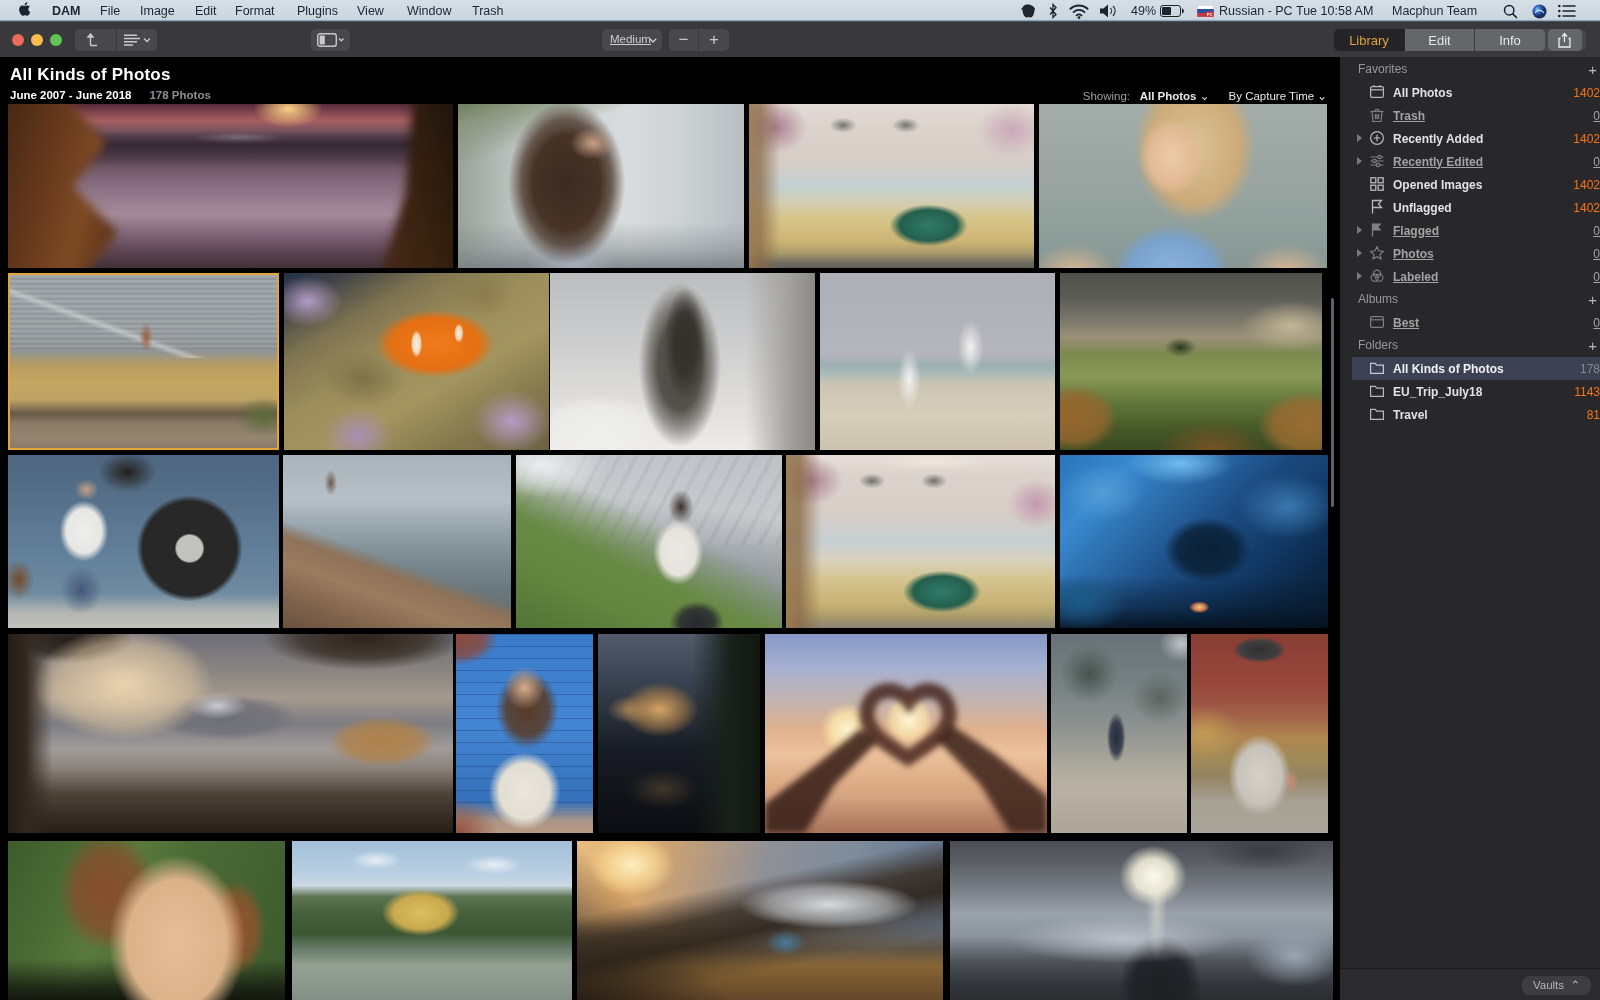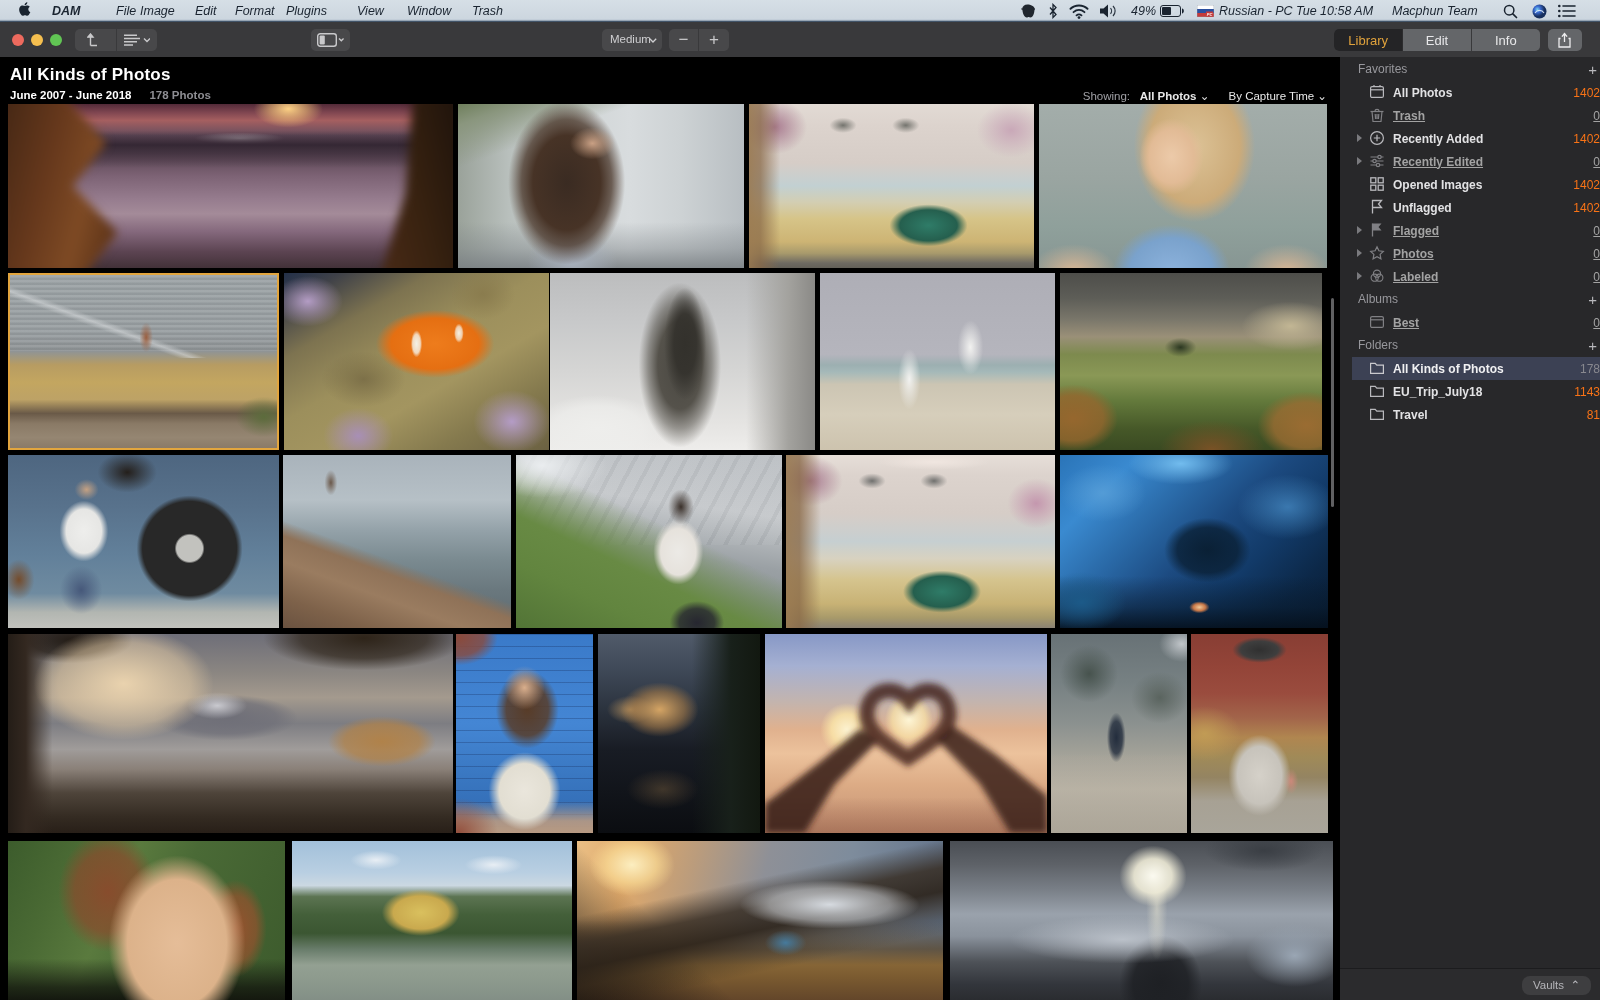--- a/index.html
+++ b/index.html
@@ -1,19 +1,19 @@
 <!DOCTYPE html>
 <html><head>
 <meta charset="utf-8">
 <style>
   * { margin:0; padding:0; box-sizing:border-box; }
   html,body { width:1600px; height:1000px; overflow:hidden; background:#000; font-family:"Liberation Sans", sans-serif; }
   #menubar { position:absolute; left:0; top:0; width:1600px; height:22px;
     background:linear-gradient(180deg,#d6dfe6 0%,#ccd6df 85%,#b9c5d1 92%,#46586c 96%,#3c4e62 100%);
-    color:#1a2430; font-size:12.5px;font-style:italic; }
+    color:#1a2430; font-size:12.5px; }
   .mi { position:absolute; top:3px; height:16px; line-height:16px; }
   #toolbar { position:absolute; left:0; top:22px; width:1600px; height:35px; background:#39393b; }
   .tl { position:absolute; top:12px; width:12px; height:12px; border-radius:50%; }
   .tbtn { position:absolute; top:7px; height:22px; background:#48484a; border-radius:5px; }
   .seg { position:absolute; top:7px; height:22px; background:#48484a; border-radius:5px; display:flex; }
   .seg > div { display:flex; align-items:center; justify-content:center; }
   .segdiv { width:1px; background:#39393b; height:22px; }
   #content { position:absolute; left:0; top:57px; width:1340px; height:943px; background:#000; }
   #title { position:absolute; left:10px; top:8px; color:#fff; font-size:17px; font-weight:bold; letter-spacing:0.2px; }
   #subtitle { position:absolute; left:10px; top:32px; font-size:11.5px; font-weight:bold; color:#fff; }
@@ -42,25 +42,25 @@
 </head>
 <body>
 
 <div id="menubar">
   <div class="mi" style="left:19px;top:2px;">
     <svg width="14" height="17" viewBox="0 0 14 17">
         <path fill="#1a2430" d="M11.6 9.1c0-2.1 1.7-3.1 1.8-3.2-1-1.4-2.5-1.6-3-1.6-1.3-.1-2.5.8-3.2.8-.7 0-1.7-.8-2.8-.7-1.4 0-2.8.8-3.5 2.1-1.5 2.6-.4 6.5 1.1 8.6.7 1 1.6 2.2 2.7 2.1 1.1 0 1.5-.7 2.8-.7 1.3 0 1.7.7 2.8.7 1.2 0 1.9-1 2.6-2.1.8-1.2 1.2-2.4 1.2-2.5-.1 0-2.4-.9-2.5-3.5zM9.5 2.9c.6-.7 1-1.7.9-2.7-.9 0-1.9.6-2.5 1.3-.6.6-1 1.6-.9 2.6 1 .1 2-.5 2.5-1.2z" transform="scale(0.8)"></path>
       </svg>
   </div>
   <div class="mi" style="left:52px;font-weight:bold;">DAM</div>
-  <div class="mi" style="left:116px;">File</div>
+  <div class="mi" style="left:100px;">File</div>
   <div class="mi" style="left:140px;">Image</div>
   <div class="mi" style="left:195px;">Edit</div>
   <div class="mi" style="left:235px;">Format</div>
-  <div class="mi" style="left:286px;">Plugins</div>
+  <div class="mi" style="left:297px;">Plugins</div>
   <div class="mi" style="left:357px;">View</div>
   <div class="mi" style="left:407px;">Window</div>
   <div class="mi" style="left:472px;">Trash</div>
 
   <div class="mi" style="left:1020px;top:3px;">
     <svg width="15" height="16" viewBox="0 0 16 16">
         <path fill="#20262e" d="M8 1C4.7 1 2.6 3.3 2.4 5.2l-.9.2c-.5.1-.6.5-.2.7l1.2.6c.3 2.1.8 4.3 1.5 5.6.8 1.5 1.9 2.7 3.2 2.7.9 0 1.3-.5 2-.5s1.2.5 2 .5c1.3 0 2.3-1.2 3-2.7.7-1.4 1.1-3.6 1.3-5.7l1.1-.5c.4-.2.3-.6-.2-.7l-.8-.2C15.4 3.2 11.3 1 8 1z"></path>
       </svg>
   </div>
   <div class="mi" style="left:1048px;top:3px;">
@@ -160,32 +160,32 @@
         </svg>
       </div>
   </div>
   <div class="tbtn" style="left:311px;width:39px;">
     <svg style="margin:4px 0 0 6px;" width="27" height="14" viewBox="0 0 27 14">
         <rect x="0.7" y="0.7" width="18.6" height="12.6" rx="2.5" fill="none" stroke="#c9c9cb" stroke-width="1.4"></rect>
         <rect x="2.6" y="2.6" width="5.2" height="8.8" rx="1" fill="#c9c9cb"></rect>
         <path fill="none" stroke="#c9c9cb" stroke-width="1.4" d="M22 5.5 l2.3 2.3 l2.3 -2.3"></path>
       </svg>
   </div>
-  <div class="tbtn" style="left:602px;width:60px;color:#cfcfd1;font-size:12.5px;">
+  <div class="tbtn" style="left:602px;width:60px;color:#cfcfd1;font-size:12.5px;text-decoration:underline;">
     <div style="margin:4px 0 0 8px;font-size:11.5px;">Medium</div>
     <svg style="position:absolute;right:5px;top:9px;" width="8" height="5" viewBox="0 0 8 5">
         <path fill="none" stroke="#cfcfd1" stroke-width="1.3" d="M0.8 0.8 L4 4 L7.2 0.8"></path>
       </svg>
   </div>
   <div class="seg" style="left:669px;width:60px;">
     <div style="width:29px;color:#c9c9cb;font-size:17px;font-weight:300;">−</div>
     <div class="segdiv"></div>
     <div style="width:30px;color:#c9c9cb;font-size:17px;font-weight:300;">+</div>
   </div>
-  <div class="seg" style="left:1334px;width:206px;font-size:13px;text-align:right;">
+  <div class="seg" style="left:1334px;width:252px;font-size:13px;text-align:right;">
     <div style="width:70px;background:#242426;border-radius:5px 0 0 5px;color:#e0a23c;">Library</div>
     <div class="segdiv" style="background:#2c2c2e;"></div>
     <div style="width:69px;background:#646669;color:#e8e8ea;">Edit</div>
     <div class="segdiv" style="background:#39393b;"></div>
     <div style="width:70px;background:#646669;border-radius:0 5px 5px 0;color:#e8e8ea;">Info</div>
   </div>
   <div class="tbtn" style="left:1548px;width:34px;background:#646669;">
     <svg style="margin:3px 0 0 10px;" width="13" height="16" viewBox="0 0 13 16">
         <g fill="none" stroke="#ededef" stroke-width="1.3">
           <path d="M2.5 6.5 H1 V15 H12 V6.5 H10.5"></path>

